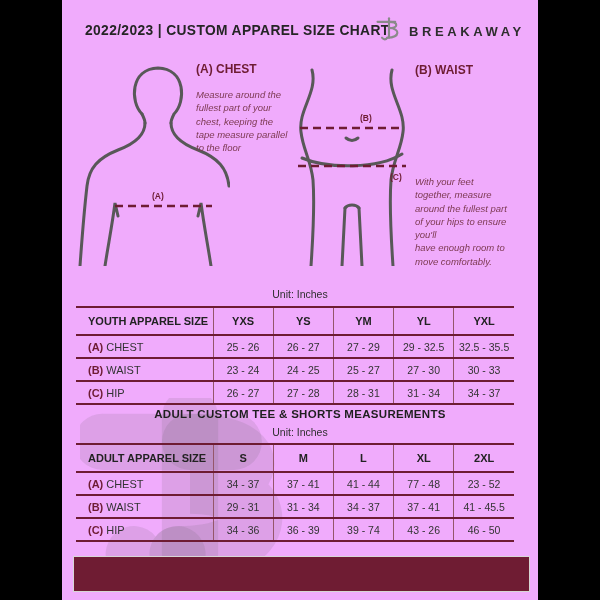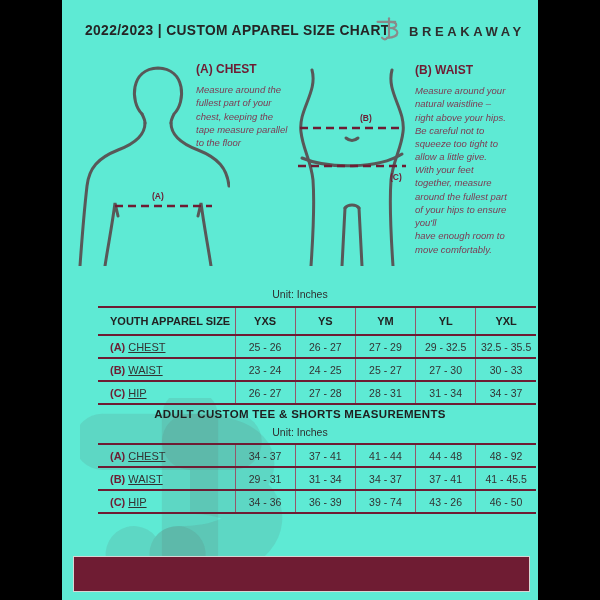--- a/index.html
+++ b/index.html
@@ -1,21 +1,21 @@
 <!DOCTYPE html>
 <html><head>
 <meta charset="utf-8">
 <style>
   * { margin: 0; padding: 0; box-sizing: border-box; }
   html, body { width: 600px; height: 600px; background: #000; overflow: hidden; }
   body { font-family: "Liberation Sans", sans-serif; }
 
   .doc {
     position: absolute; left: 62px; top: 0; width: 476px; height: 600px;
-    background: #5eead4; overflow: hidden;
+    background: #f0abfc; overflow: hidden;
   }
 
   
   .hdr { position: absolute; left: 0; top: 0; width: 100%; height: 56px; }
   .hdr-title {
     position: absolute; left: 23px; top: 21px;
     font-size: 15px; font-weight: 700; color: #252525; letter-spacing: 0.4px;
     transform: scaleX(0.92); transform-origin: left center; white-space: nowrap;
   }
   .hdr-brand {
@@ -27,47 +27,48 @@
   
   .fig { position: absolute; }
   .fig-a { left: 10px; top: 56px; }
   .fig-b { left: 228px; top: 58px; }
 
   .instr { position: absolute; }
   .instr-h { font-size: 12px; font-weight: 700; color: #6e1c33; margin-bottom: 7px; }
   .instr-p {
     font-size: 9.5px; font-style: italic; color: #7d3a52; line-height: 1.4;
     white-space: pre-line;
+    margin-top: 12px;
   }
   .instr-a { left: 134px; top: 62px; width: 116px; }
   .instr-b { left: 353px; top: 63px; width: 120px; }
   .instr-c { left: 353px; top: 163px; width: 122px; }
 
   
   .tbl-title {
     position: absolute; width: 100%; text-align: center;
     font-size: 11.5px; font-weight: 700; color: #1f1f1f; letter-spacing: 0.3px;
   }
   .tbl-unit {
     position: absolute; width: 100%; text-align: center;
     font-size: 10.5px; color: #2f2f2f;
   }
   table.sz {
-    position: absolute; left: 36px; width: 438px;
+    position: absolute; left: 14px; width: 438px;
     border-collapse: collapse; table-layout: fixed;
     border-top: 2px solid #6e1c33;
   }
   table.sz col.c0 { width: 137px; }
   table.sz tr { border-bottom: 2px solid #6e1c33; }
   table.sz td { border-left: 1.5px solid #95566a; text-align: center; vertical-align: middle; }
   table.sz td:first-child { border-left: none; text-align: left; padding-left: 12px; }
   table.sz tr.hd td { height: 28px; font-size: 11px; font-weight: 700; color: #222; }
   table.sz tr.dr td { height: 23px; font-size: 10.5px; color: #333; }
   .rl-pre { font-weight: 700; color: #6e1c33; font-size: 11px; }
-  .rl-lbl { color: #333; font-size: 11px; text-decoration: underline; }
+  .rl-lbl { color: #333; font-size: 11px; }
 
   
   .wmark { position: absolute; left: 18px; top: 398px; z-index: 0; }
   .zup { z-index: 1; }
   .footer-bar {
     position: absolute; left: 11px; top: 556px; width: 457px; height: 36px;
     background: #6f1c33; border: 1px solid #d7d6d4; z-index: 2;
   }
 
   svg .outline { fill: none; stroke: #585858; stroke-width: 3; stroke-linecap: round; }
@@ -127,26 +128,20 @@
   <div class="instr instr-a">
     <div class="instr-h">(A) CHEST</div>
     <div class="instr-p">Measure around the
 fullest part of your
 chest, keeping the
 tape measure parallel
 to the floor</div>
   </div>
   <div class="instr instr-b">
     <div class="instr-h">(B) WAIST</div>
-    <div class="instr-p">Measure around your
-natural waistline –
-right above your hips.
-Be careful not to
-squeeze too tight to
-allow a little give.</div>
   </div>
   <div class="instr instr-c">
     <div class="instr-p">With your feet
 together, measure
 around the fullest part
 of your hips to ensure
 you'll
 have enough room to
 move comfortably.</div>
   </div>
@@ -202,27 +197,35 @@
   <table class="sz zup" style="top:443px;">
     <colgroup>
         <col class="c0">
         <col>
         <col>
         <col>
         <col>
         <col>
       </colgroup>
     <tbody>
+        <tr class="hd">
+      <td>ADULT APPAREL SIZE</td>
+      <td>S</td>
+      <td>M</td>
+      <td>L</td>
+      <td>XL</td>
+      <td>2XL</td>
+    </tr>
     <tr class="dr">
       <td><span class="rl-pre">(A)</span> <span class="rl-lbl">CHEST</span></td>
       <td>34 - 37</td>
       <td>37 - 41</td>
       <td>41 - 44</td>
-      <td>44 - 48</td>
-      <td>48 - 92</td>
+      <td>77 - 48</td>
+      <td>23 - 52</td>
     </tr>
     <tr class="dr">
       <td><span class="rl-pre">(B)</span> <span class="rl-lbl">WAIST</span></td>
       <td>29 - 31</td>
       <td>31 - 34</td>
       <td>34 - 37</td>
       <td>37 - 41</td>
       <td>41 - 45.5</td>
     </tr>
     <tr class="dr">

